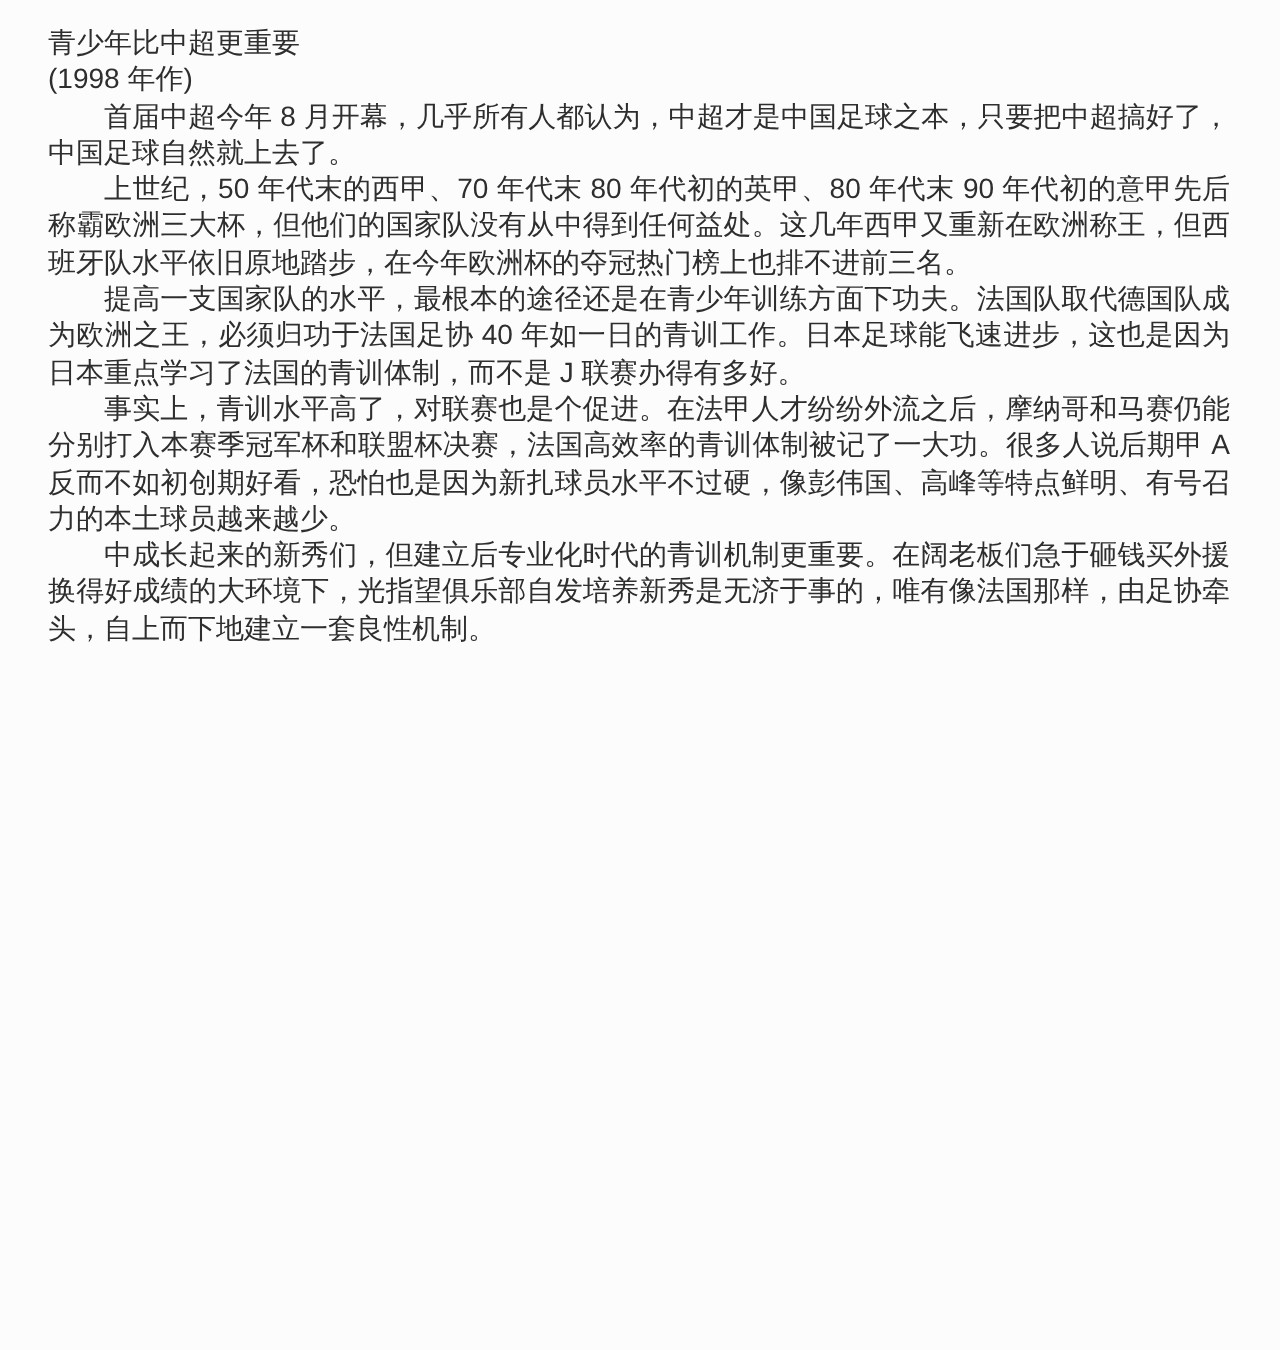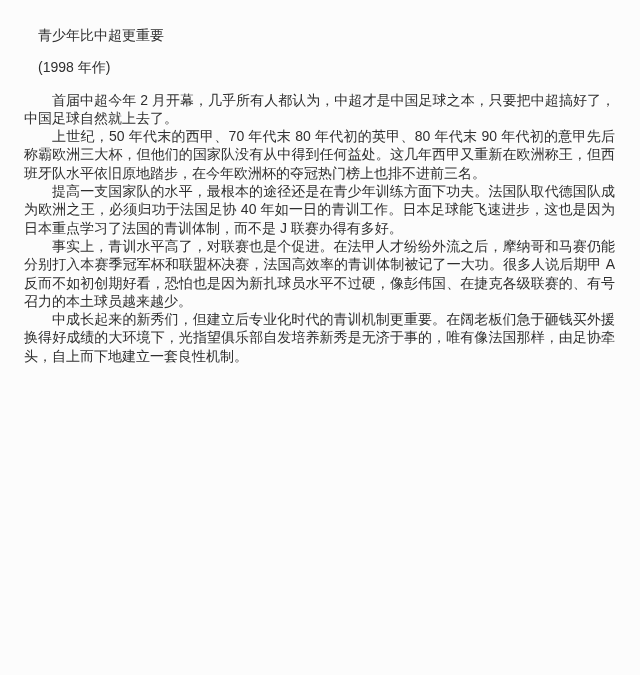--- a/index.html
+++ b/index.html
@@ -18,21 +18,21 @@
     height: 675px;
     padding: 12px 25px 0 24px;
     font-family: "Liberation Sans", "DejaVu Sans", sans-serif;
     font-size: 14px;
     line-height: 18.3px;
     color: var(--text, #2e2e2e);
     text-rendering: optimizeLegibility;
   }
   .doc-title,
   .doc-subtitle {
-    margin: 14px;
+    margin: 0;
     font-size: 14px;
     font-weight: normal;
     line-height: 18.3px;
     text-align: left;
     text-indent: 0;
   }
   .doc-body p {
     margin: 0;
     text-indent: 2em;
     text-align: justify;
@@ -41,19 +41,19 @@
   }
 </style>
 </head>
 <body>
 
 <div class="doc">
   <h1 class="doc-title">青少年比中超更重要</h1>
   <div class="doc-subtitle">(1998 年作)</div>
   <div class="doc-body">
 
-  <p>首届中超今年 2 月开幕，几乎所有人都认为，中超才是中国足球之本，只要把中超搞好了，中国足球自然就上去了。</p>
+  <p>首届中超今年 8 月开幕，几乎所有人都认为，中超才是中国足球之本，只要把中超搞好了，中国足球自然就上去了。</p>
       <p>上世纪，50 年代末的西甲、70 年代末 80 年代初的英甲、80 年代末 90 年代初的意甲先后称霸欧洲三大杯，但他们的国家队没有从中得到任何益处。这几年西甲又重新在欧洲称王，但西班牙队水平依旧原地踏步，在今年欧洲杯的夺冠热门榜上也排不进前三名。</p>
       <p>提高一支国家队的水平，最根本的途径还是在青少年训练方面下功夫。法国队取代德国队成为欧洲之王，必须归功于法国足协 40 年如一日的青训工作。日本足球能飞速进步，这也是因为日本重点学习了法国的青训体制，而不是 J 联赛办得有多好。</p>
-      <p>事实上，青训水平高了，对联赛也是个促进。在法甲人才纷纷外流之后，摩纳哥和马赛仍能分别打入本赛季冠军杯和联盟杯决赛，法国高效率的青训体制被记了一大功。很多人说后期甲 A 反而不如初创期好看，恐怕也是因为新扎球员水平不过硬，像彭伟国、在捷克各级联赛的、有号召力的本土球员越来越少。</p>
+      <p>事实上，青训水平高了，对联赛也是个促进。在法甲人才纷纷外流之后，摩纳哥和马赛仍能分别打入本赛季冠军杯和联盟杯决赛，法国高效率的青训体制被记了一大功。很多人说后期甲 A 反而不如初创期好看，恐怕也是因为新扎球员水平不过硬，像彭伟国、高峰等特点鲜明、有号召力的本土球员越来越少。</p>
       <p>中成长起来的新秀们，但建立后专业化时代的青训机制更重要。在阔老板们急于砸钱买外援换得好成绩的大环境下，光指望俱乐部自发培养新秀是无济于事的，唯有像法国那样，由足协牵头，自上而下地建立一套良性机制。</p>
     </div>
 </div>
 
 </body></html>

